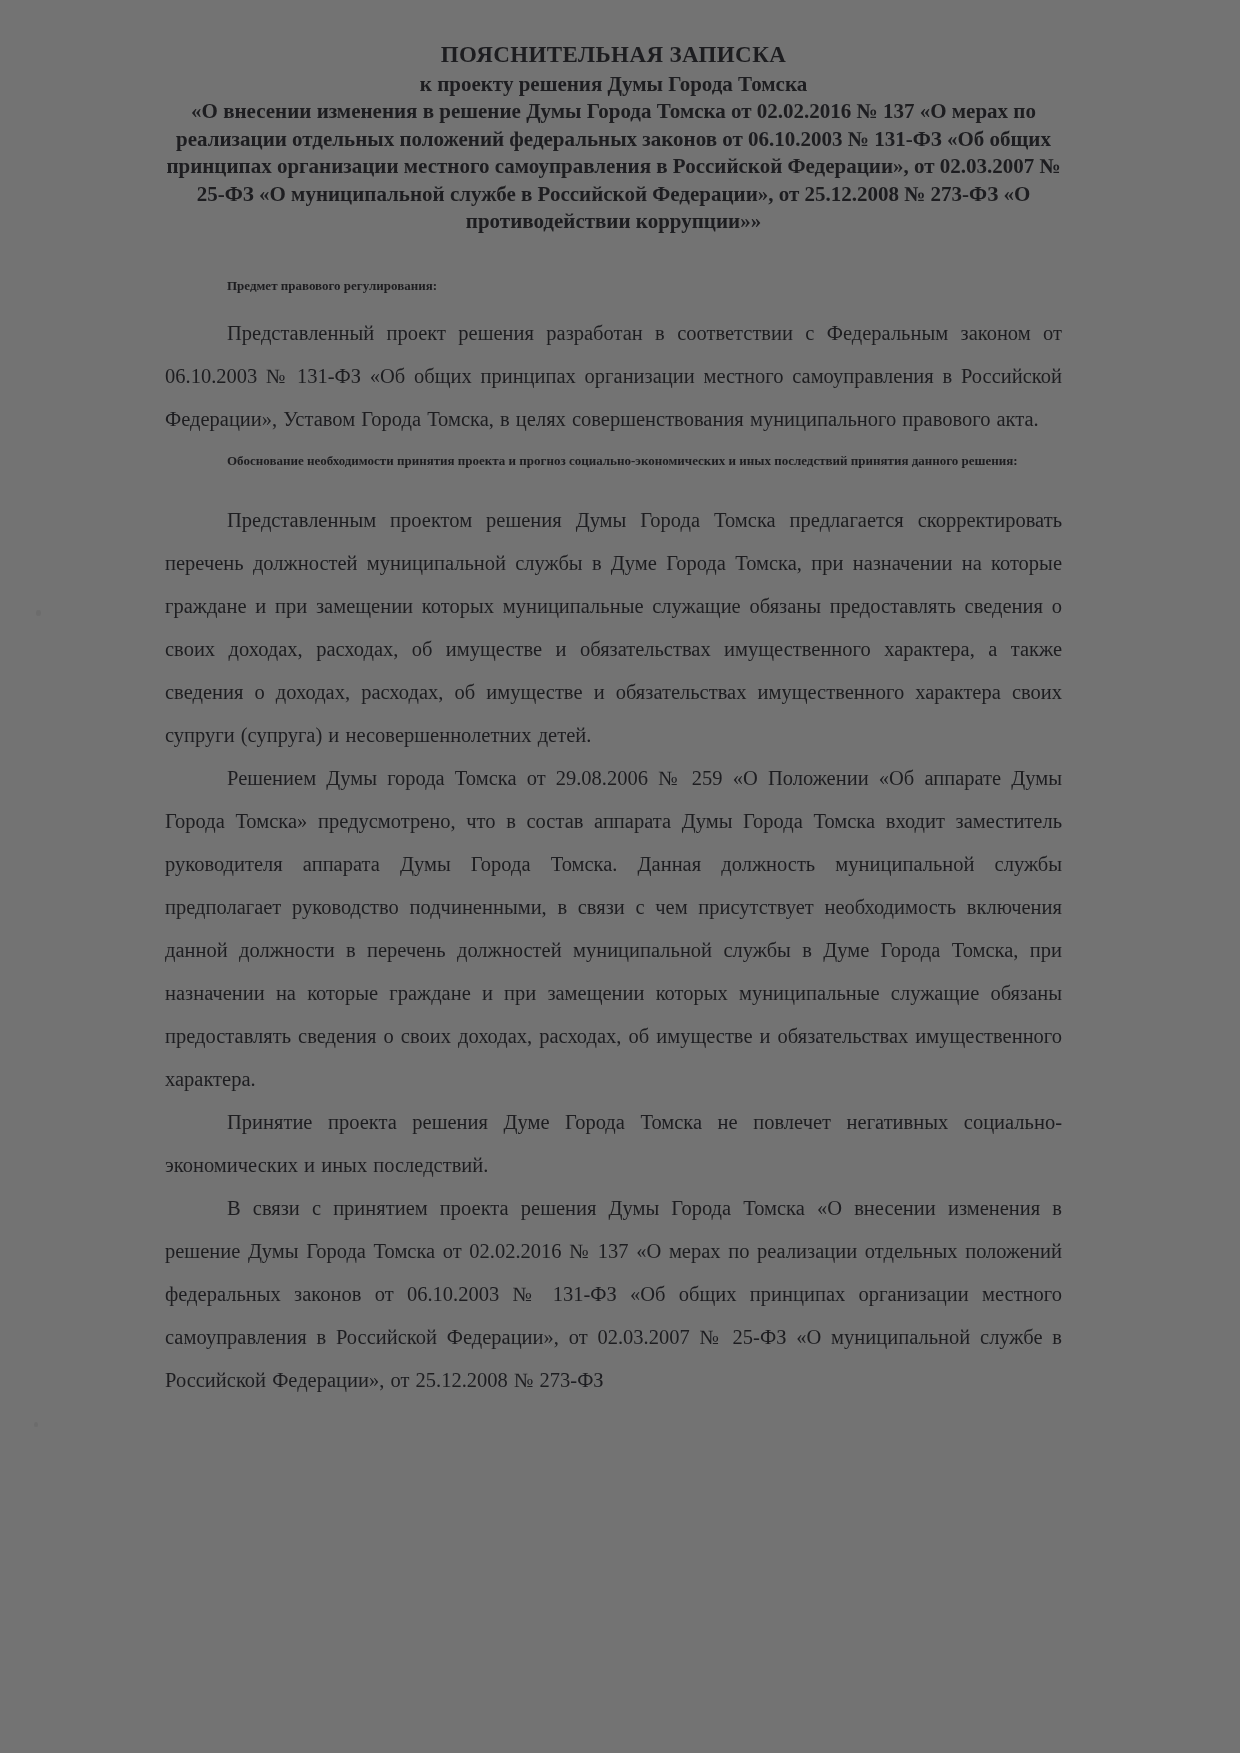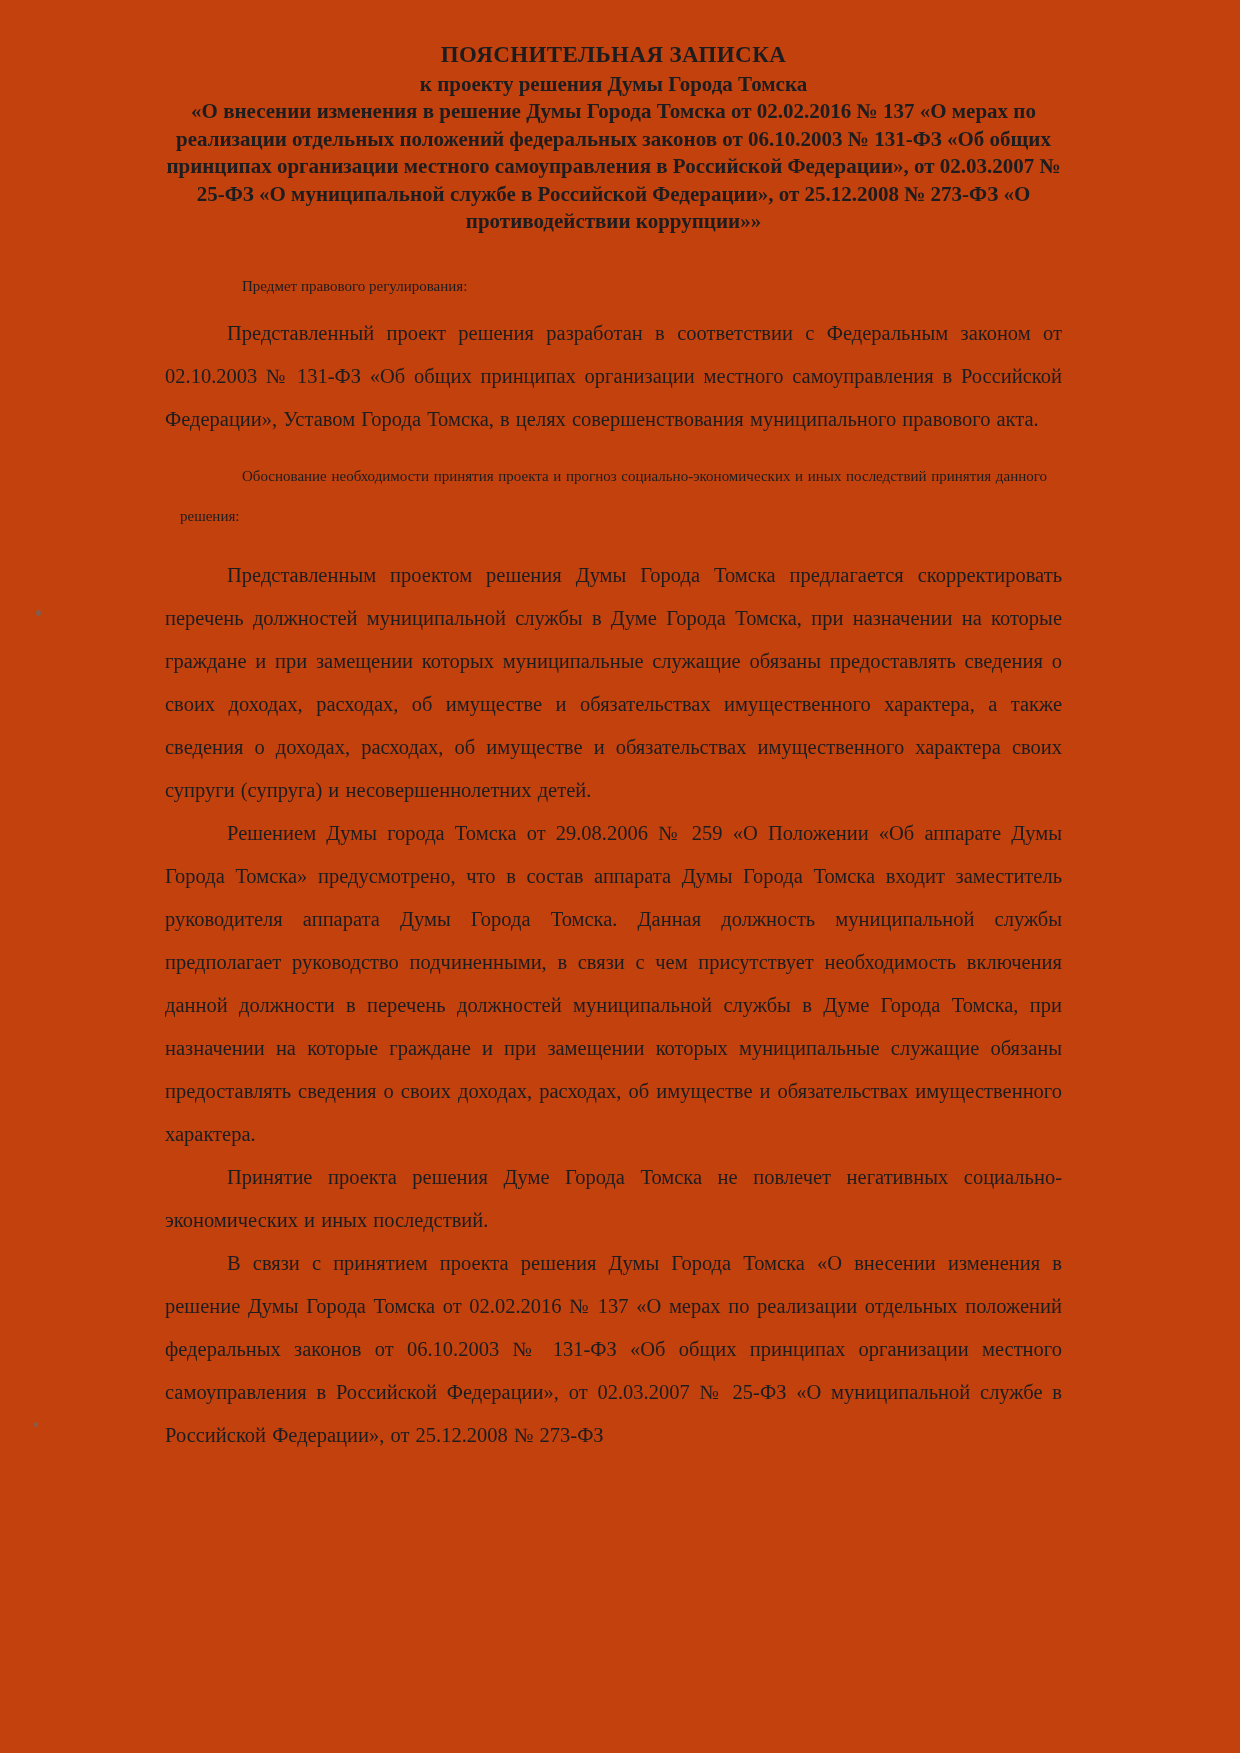--- a/index.html
+++ b/index.html
@@ -13,21 +13,21 @@
     color: #1d1d20;
     font-family: "Liberation Serif", "DejaVu Serif", serif;
     position: relative;
     overflow: hidden;
   }
   .sheet {
     box-sizing: border-box;
     width: 1240px;
     min-height: 1753px;
     padding: 40px 178px 60px 165px;
-    background: #c2410c;
+    background: #737373;
   }
   
   .doc-header {
     text-align: center;
     font-weight: bold;
     margin-bottom: 30px;
   }
   .doc-header .t1 {
     font-size: 23px;
     letter-spacing: 0.4px;
@@ -37,23 +37,23 @@
     font-size: 21px;
     line-height: 28px;
   }
   .doc-header .t3 {
     font-size: 21px;
     line-height: 27.5px;
     text-align: center;
   }
   
   .sec-heading {
-    margin: 15px;
-    font-weight: normal;
-    font-size: 15px;
+    margin: 0;
+    font-weight: bold;
+    font-size: 13px;
     line-height: 40px;
     text-align: justify;
     text-indent: 62px;
   }
   .sec-heading.single {
     text-align: left;
   }
   
   p.body {
     margin: 0;
@@ -88,21 +88,21 @@
 <main class="sheet">
 
   <header class="doc-header">
     <div class="t1">ПОЯСНИТЕЛЬНАЯ ЗАПИСКА</div>
     <div class="t2">к проекту решения Думы Города Томска</div>
     <div class="t3">«О внесении изменения в решение Думы Города Томска от 02.02.2016 № 137 «О мерах по реализации отдельных положений федеральных законов от 06.10.2003 № 131-ФЗ «Об общих принципах организации местного самоуправления в Российской Федерации», от 02.03.2007 № 25-ФЗ «О муниципальной службе в Российской Федерации», от 25.12.2008 № 273-ФЗ «О противодействии коррупции»»</div>
   </header>
 
   <section class="gap-after-header1">
     <p class="sec-heading single mb-after-h1">Предмет правового регулирования:</p>
-    <p class="body mb-after-p1">Представленный проект решения разработан в соответствии с Федеральным законом от 02.10.2003 № 131-ФЗ «Об общих принципах организации местного самоуправления в Российской Федерации», Уставом Города Томска, в целях совершенствования муниципального правового акта.</p>
+    <p class="body mb-after-p1">Представленный проект решения разработан в соответствии с Федеральным законом от 06.10.2003 № 131-ФЗ «Об общих принципах организации местного самоуправления в Российской Федерации», Уставом Города Томска, в целях совершенствования муниципального правового акта.</p>
   </section>
 
   <section>
     <p class="sec-heading mb-after-h2">Обоснование необходимости принятия проекта и прогноз социально-экономических и иных последствий принятия данного решения:</p>
     <p class="body">Представленным проектом решения Думы Города Томска предлагается скорректировать перечень должностей муниципальной службы в Думе Города Томска, при назначении на которые граждане и при замещении которых муниципальные служащие обязаны предоставлять сведения о своих доходах, расходах, об имуществе и обязательствах имущественного характера, а также сведения о доходах, расходах, об имуществе и обязательствах имущественного характера своих супруги (супруга) и несовершеннолетних детей.</p>
     <p class="body">Решением Думы города Томска от 29.08.2006 № 259 «О Положении «Об аппарате Думы Города Томска» предусмотрено, что в состав аппарата Думы Города Томска входит заместитель руководителя аппарата Думы Города Томска. Данная должность муниципальной службы предполагает руководство подчиненными, в связи с чем присутствует необходимость включения данной должности в перечень должностей муниципальной службы в Думе Города Томска, при назначении на которые граждане и при замещении которых муниципальные служащие обязаны предоставлять сведения о своих доходах, расходах, об имуществе и обязательствах имущественного характера.</p>
     <p class="body mb-after-p4">Принятие проекта решения Думе Города Томска не повлечет негативных социально-экономических и иных последствий.</p>
   </section>
 
   <section>

